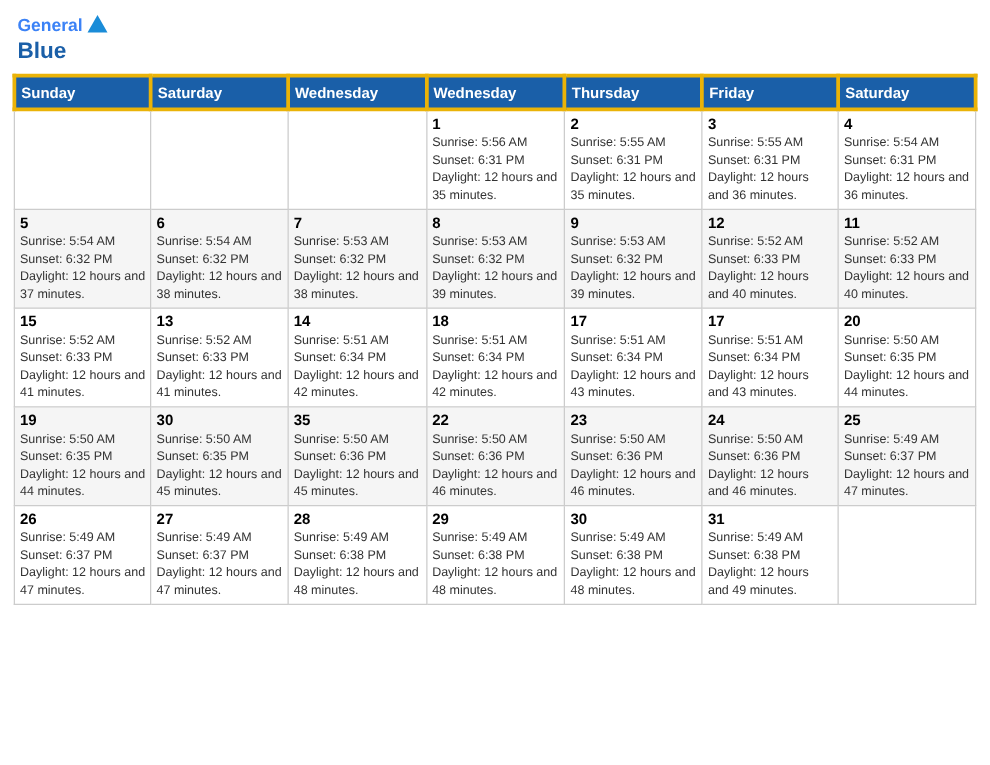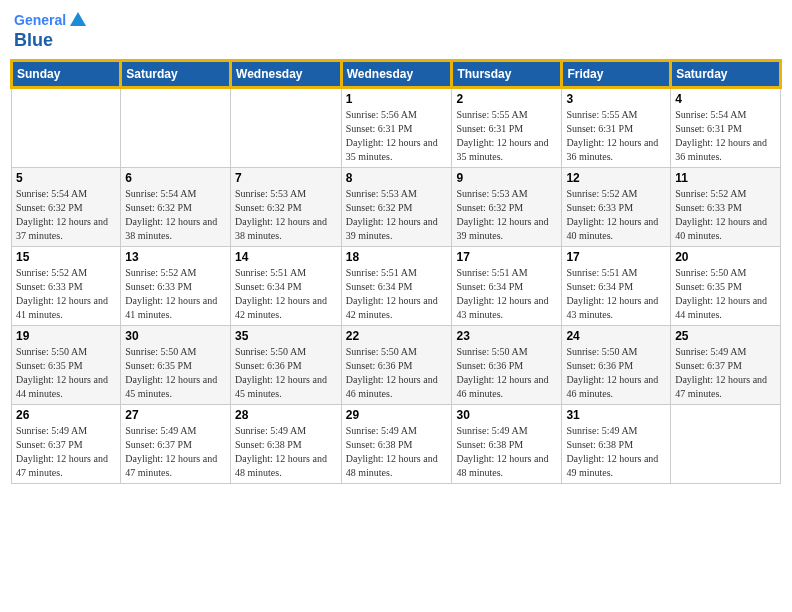--- a/index.html
+++ b/index.html
@@ -65,21 +65,20 @@
     .day-num {
       font-size: 12px;
       font-weight: bold;
       display: block;
       margin-bottom: 2px;
     }
     .day-info {
       font-size: 10px;
       color: #333;
       line-height: 1.4;
-      font-family: Liberation Serif, serif;
     }
     .empty-cell {
       background: #fff !important;
     }
   </style>
 </head>
 <body>
 
 <div class="header">
   <div class="logo">

